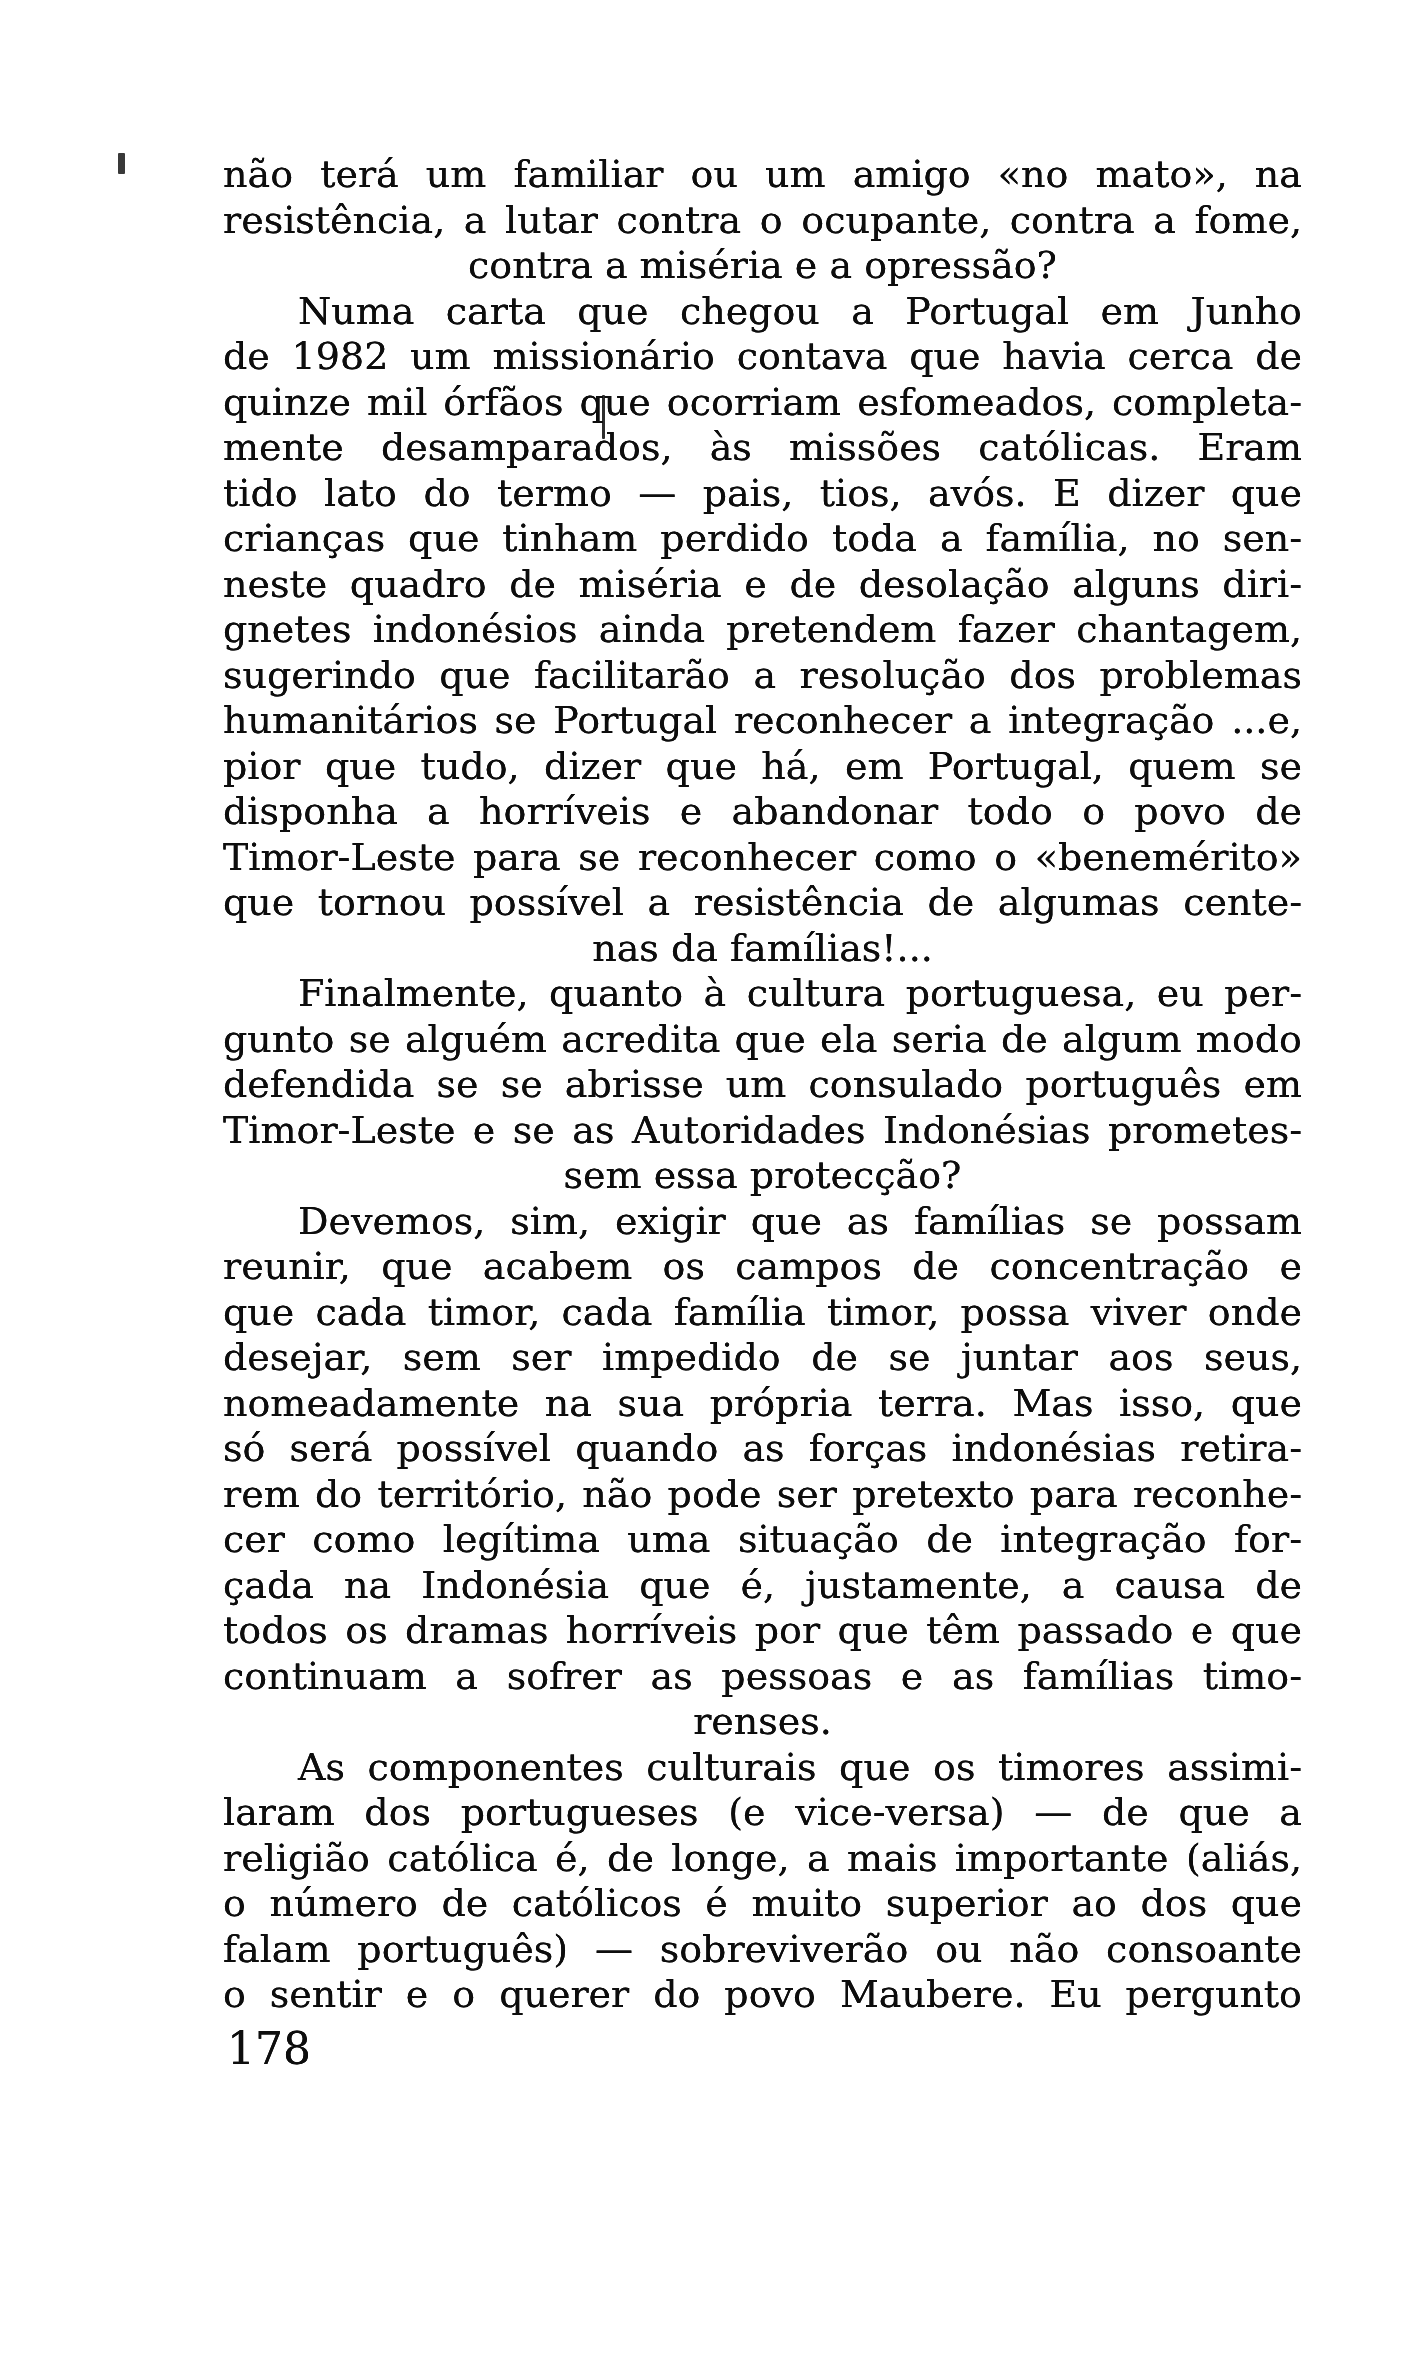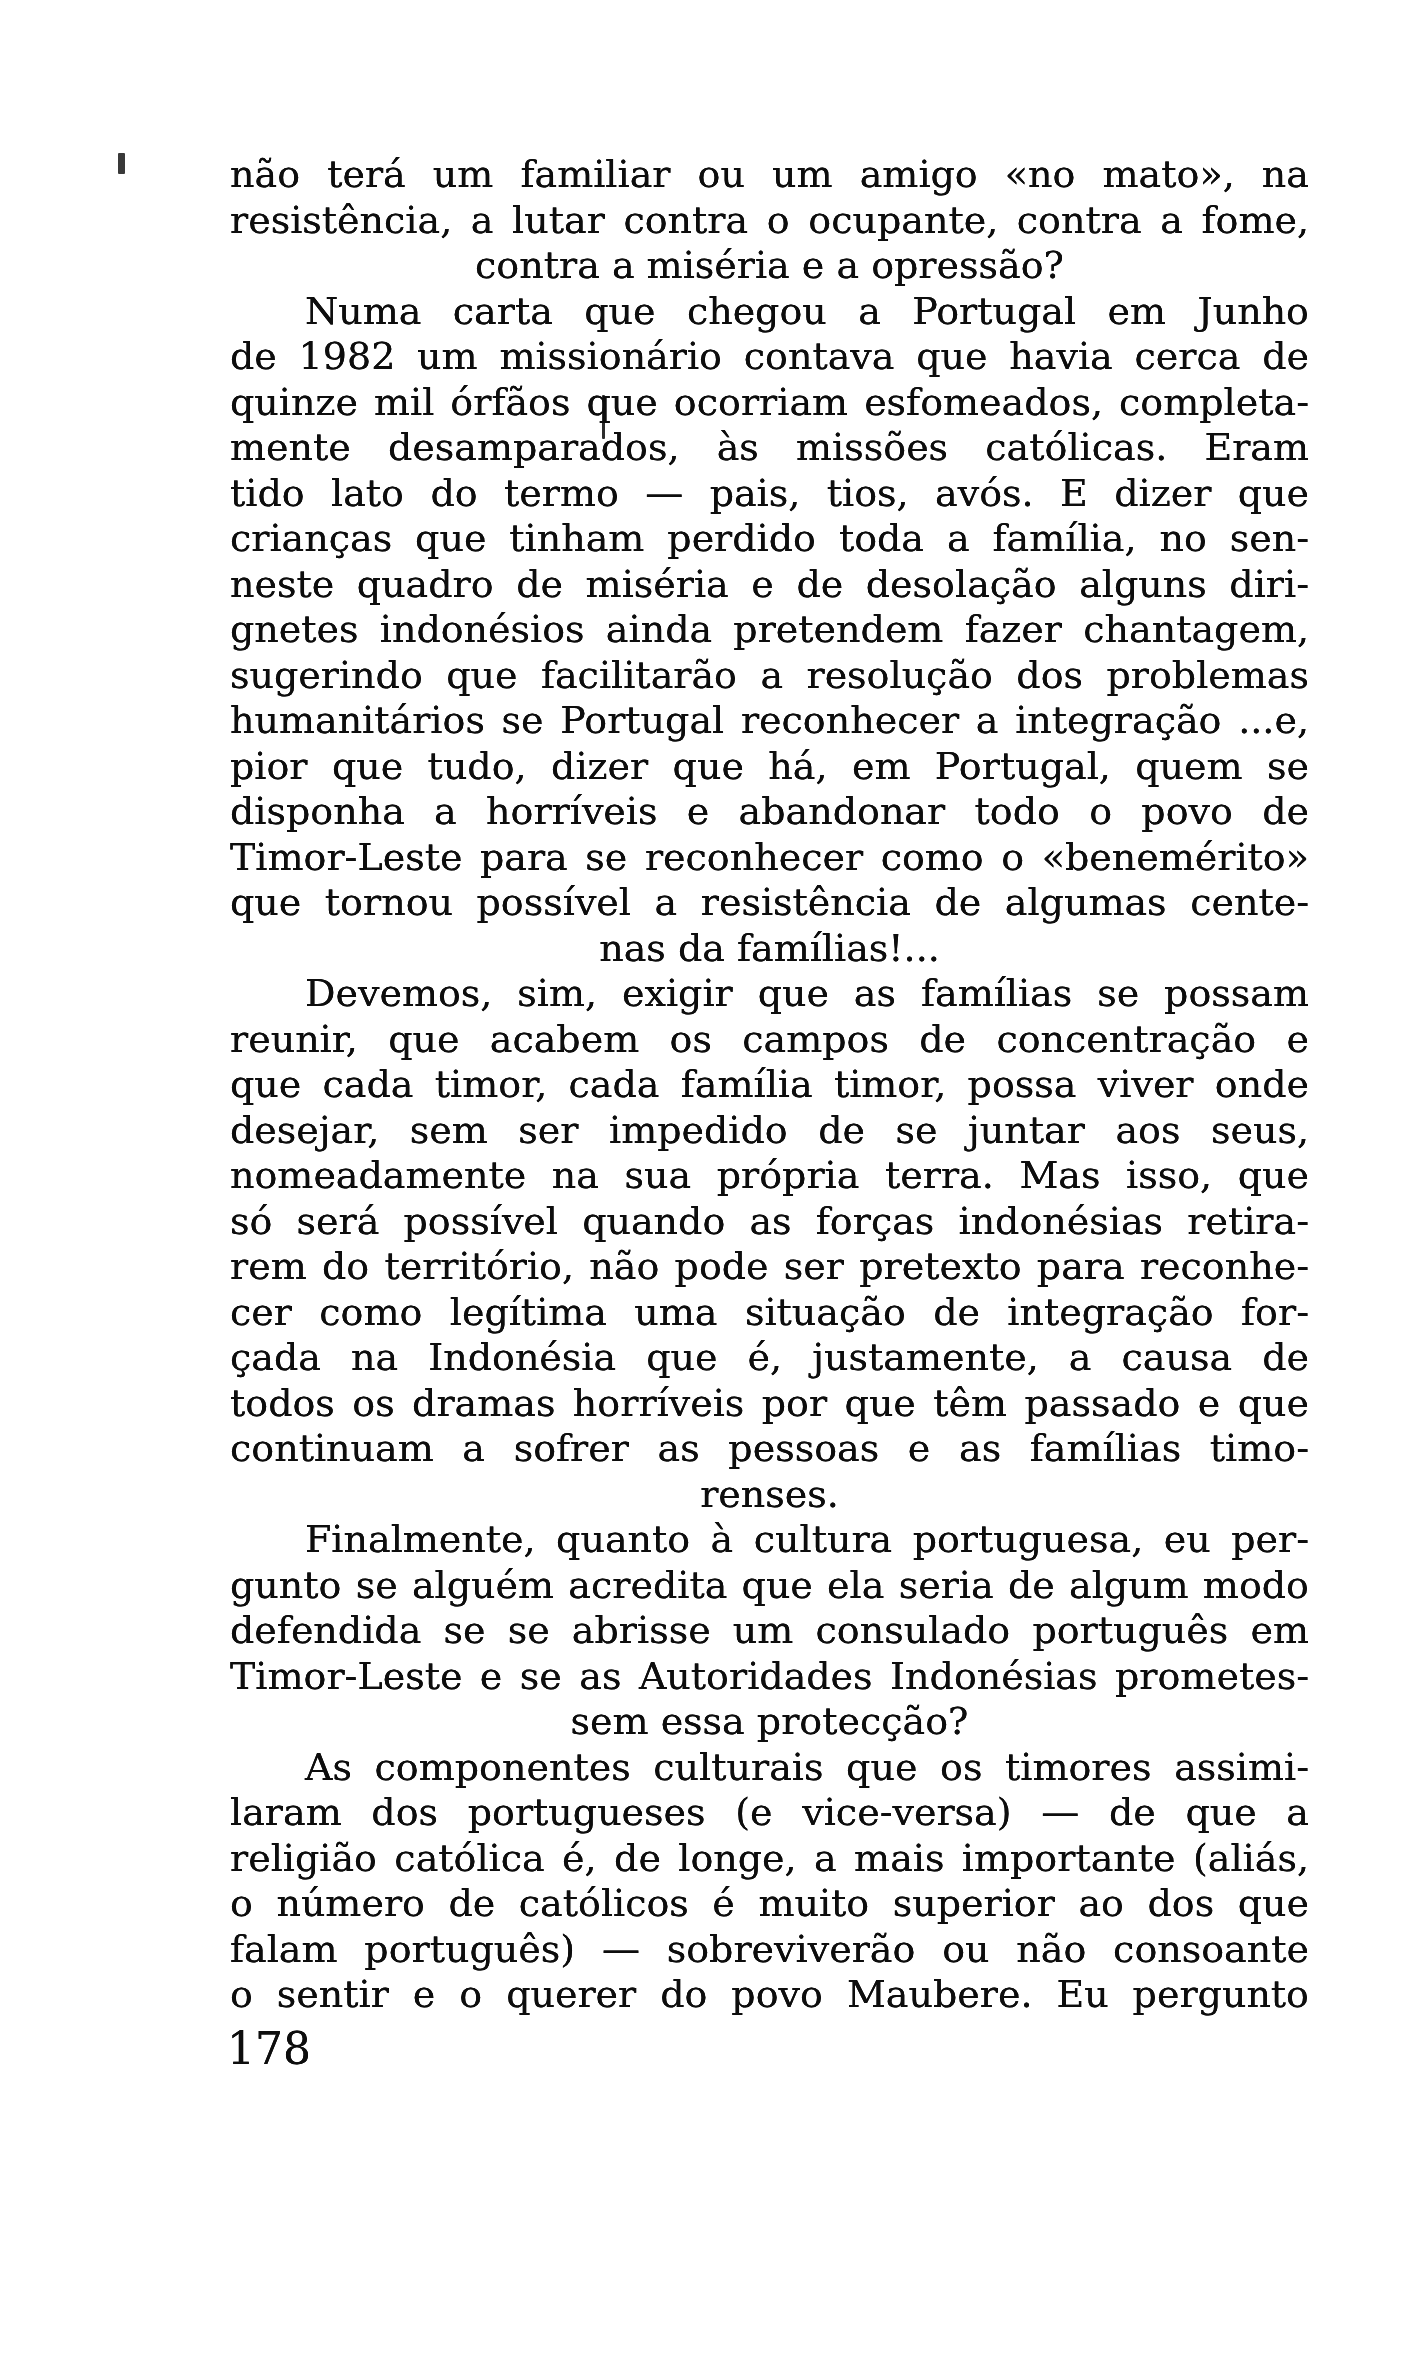--- a/index.html
+++ b/index.html
@@ -7,21 +7,21 @@
     position: relative;
     width: 1408px;
     height: 2368px;
     background: #ffffff;
     overflow: hidden;
     font-family: "DejaVu Serif", "Liberation Serif", serif;
     color: #0d0d0d;
   }
   .textblock {
     position: absolute;
-    left: 230px;
+    left: 223px;
     top: 152px;
     width: 1079px;
     font-size: 38px;
     line-height: 45.5px;
     text-shadow: 0 0 0.6px #000;
   }
   .para { margin: 0; padding: 0; }
   .ln {
     height: 45.5px;
     overflow: hidden;
@@ -82,40 +82,40 @@
       <div class="ln j">sugerindo que facilitarão a resolução dos problemas</div>
       <div class="ln j">humanitários se Portugal reconhecer a integração ...e,</div>
       <div class="ln j">pior que tudo, dizer que há, em Portugal, quem se</div>
       <div class="ln j">disponha a horríveis e abandonar todo o povo de</div>
       <div class="ln j">Timor-Leste para se reconhecer como o «benemérito»</div>
       <div class="ln j">que tornou possível a resistência de algumas cente-</div>
       <div class="ln last">nas da famílias!...</div>
     </div>
 
     <div class="para">
+      <div class="ln j indent">Finalmente, quanto à cultura portuguesa, eu per-</div>
+      <div class="ln j">gunto se alguém acredita que ela seria de algum modo</div>
+      <div class="ln j">defendida se se abrisse um consulado português em</div>
+      <div class="ln j">Timor-Leste e se as Autoridades Indonésias prometes-</div>
+      <div class="ln last">sem essa protecção?</div>
+    </div>
+
+    <div class="para">
       <div class="ln j indent">Devemos, sim, exigir que as famílias se possam</div>
       <div class="ln j">reunir, que acabem os campos de concentração e</div>
       <div class="ln j">que cada timor, cada família timor, possa viver onde</div>
       <div class="ln j">desejar, sem ser impedido de se juntar aos seus,</div>
       <div class="ln j">nomeadamente na sua própria terra. Mas isso, que</div>
       <div class="ln j">só será possível quando as forças indonésias retira-</div>
       <div class="ln j">rem do território, não pode ser pretexto para reconhe-</div>
       <div class="ln j">cer como legítima uma situação de integração for-</div>
       <div class="ln j">çada na Indonésia que é, justamente, a causa de</div>
       <div class="ln j">todos os dramas horríveis por que têm passado e que</div>
       <div class="ln j">continuam a sofrer as pessoas e as famílias timo-</div>
       <div class="ln last">renses.</div>
-    </div>
-
-    <div class="para">
-      <div class="ln j indent">Finalmente, quanto à cultura portuguesa, eu per-</div>
-      <div class="ln j">gunto se alguém acredita que ela seria de algum modo</div>
-      <div class="ln j">defendida se se abrisse um consulado português em</div>
-      <div class="ln j">Timor-Leste e se as Autoridades Indonésias prometes-</div>
-      <div class="ln last">sem essa protecção?</div>
     </div>
 
     <div class="para">
       <div class="ln j indent">As componentes culturais que os timores assimi-</div>
       <div class="ln j">laram dos portugueses (e vice-versa) — de que a</div>
       <div class="ln j">religião católica é, de longe, a mais importante (aliás,</div>
       <div class="ln j">o número de católicos é muito superior ao dos que</div>
       <div class="ln j">falam português) — sobreviverão ou não consoante</div>
       <div class="ln j">o sentir e o querer do povo Maubere. Eu pergunto</div>
     </div>

